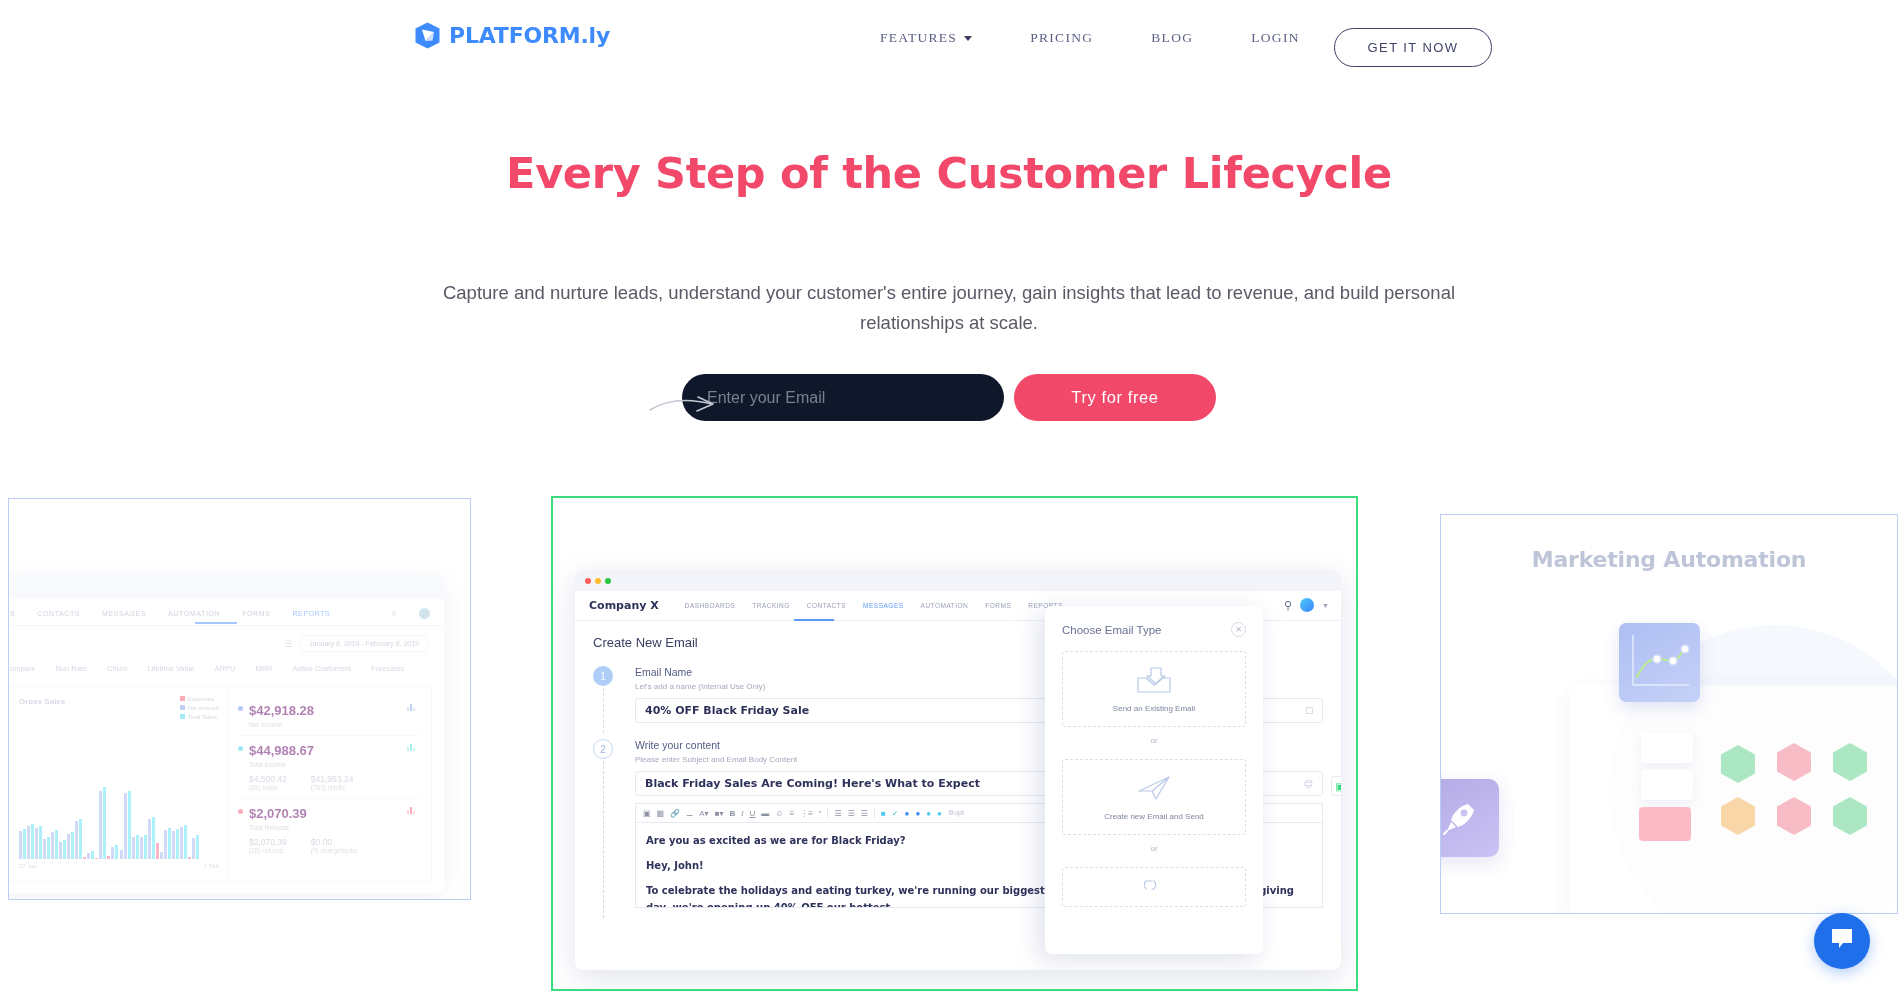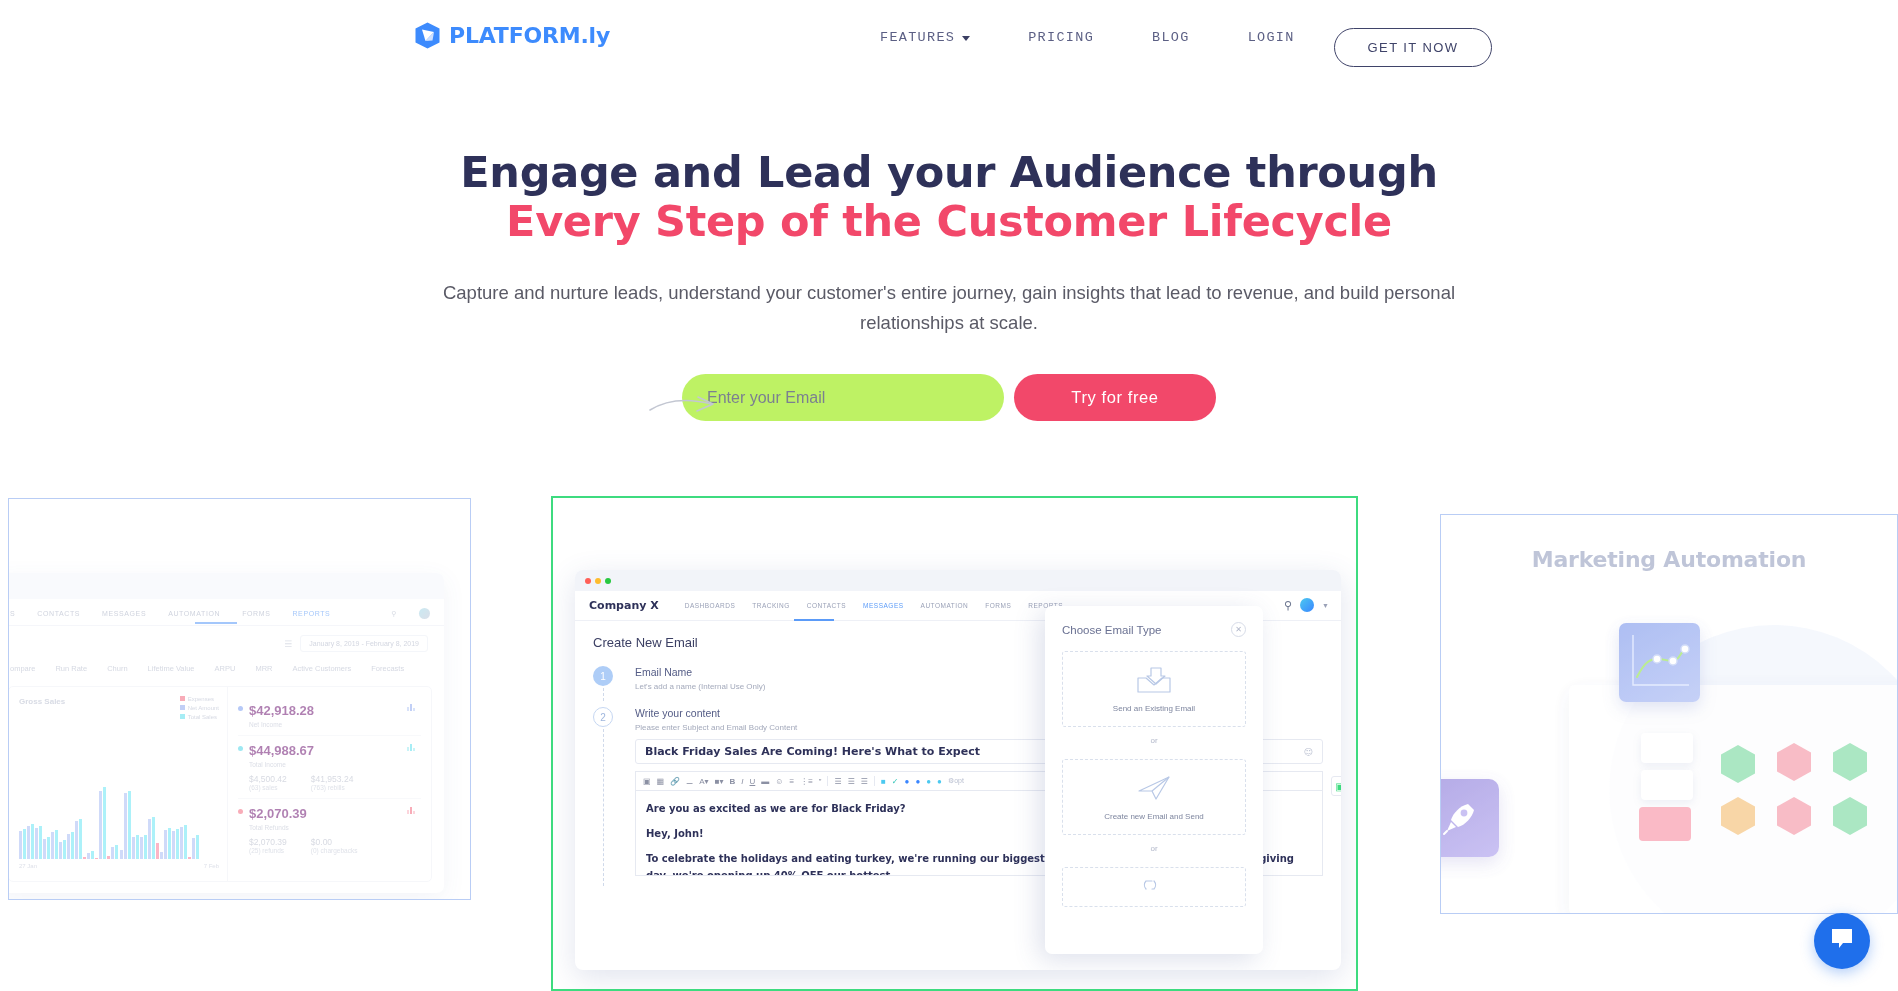--- a/index.html
+++ b/index.html
@@ -20,21 +20,21 @@
   .logo { position: absolute; left: 413px; top: 21px; display: flex; align-items: center; gap: 7px; cursor: pointer; }
   .logo-mark { width: 29px; height: 29px; position: relative; }
   .logo-text { font-size: 22px; font-weight: 700; color: #3d8bfd; letter-spacing: -0.2px; font-family: "DejaVu Sans", sans-serif; }
   .logo-text .ly { font-weight: 700; }
 
   .nav { position: absolute; left: 880px; top: 0; height: 75px; display: flex; align-items: center; gap: 0; }
   .nav-item {
     font-size: 13.5px; letter-spacing: 1.3px; color: #5b5f84;
     text-transform: uppercase; cursor: pointer; padding: 8px 0;
     margin-right: 58px; display: flex; align-items: center; gap: 7px;
-    font-family: Liberation Mono, monospace;
+    font-family: Liberation Serif, serif;
   }
   .nav-item:last-child { margin-right: 0; }
   .caret { width: 0; height: 0; border-left: 4.5px solid transparent; border-right: 4.5px solid transparent; border-top: 5px solid #3b3f63; display:inline-block; position:relative; top:1px; }
 
   .cta-outline {
     position: absolute; left: 1334px; top: 28px; width: 158px; height: 39px;
     border: 1.6px solid #3f4369; border-radius: 22px; background: transparent;
     color: #3f4369; font-size: 13px; letter-spacing: 1.4px; text-transform: uppercase;
     cursor: pointer; font-family: "Liberation Sans", sans-serif;
   }
@@ -51,21 +51,21 @@
   .hero p {
     position: absolute; top: 278px; left: 399px; width: 1100px; text-align: center;
     font-size: 18.5px; line-height: 30px; color: #5a5a66; font-weight: 400;
   }
 
   
   .signup { position: absolute; top: 374px; left: 0; width: 1898px; display: flex; justify-content: center; align-items: center; }
   .arrow-doodle { position: absolute; left: 648px; top: 18px; width: 68px; height: 26px; }
   .email-input {
     width: 322px; height: 47px; border-radius: 26px; border: none;
-    background: #bef264; padding: 0 25px; font-size: 16px; color: #666b78;
+    background: #0f172a; padding: 0 25px; font-size: 16px; color: #666b78;
     outline: none; font-family: "Liberation Sans", sans-serif;
   }
   .email-input::placeholder { color: #7b8090; }
   .try-btn {
     margin-left: 10px; width: 202px; height: 47px; border-radius: 26px;
     background: #f2486a; color: #fff; border: none; font-size: 16.5px;
     letter-spacing: 0.6px; cursor: pointer; font-family: "Liberation Sans", sans-serif;
   }
 
   
@@ -211,21 +211,20 @@
       <div class="nav-item">
         <span>LOGIN</span>
       </div>
     </div>
 
     <button class="cta-outline">GET IT NOW</button>
   </div>
 
   <div class="hero">
     <h1>
-      <span>Engage and Lead your Audience through</span>
       <span class="line2">Every Step of the Customer Lifecycle</span>
     </h1>
     <p>Capture and nurture leads, understand your customer's entire journey, gain insights that lead to revenue, and build personal relationships at scale.</p>
   </div>
 
   <div class="signup">
     <span class="arrow-doodle">
       <svg width="68" height="26" viewBox="0 0 68 26">
         <path d="M2 18 C18 8, 40 6, 64 12" stroke="#c3c7d2" stroke-width="1.6" fill="none" stroke-linecap="round"></path>
         <path d="M50 5 L65 12 L49 19" stroke="#c3c7d2" stroke-width="1.6" fill="none" stroke-linecap="round" stroke-linejoin="round"></path>
@@ -458,20 +457,24 @@
           <div class="am-h">Create New Email</div>
 
           <div class="step">
             <div class="step-col">
               <div class="step-badge s1">1</div>
               <div class="step-line"></div>
             </div>
             <div class="step-main">
               <div class="lbl">Email Name</div>
               <div class="sub">Let's add a name (Internal Use Only)</div>
+              <div class="field">
+                <span>40% OFF Black Friday Sale</span>
+                <span class="ic">☐</span>
+              </div>
             </div>
           </div>
 
           <div class="step">
             <div class="step-col">
               <div class="step-badge s2">2</div>
               <div class="step-line"></div>
             </div>
             <div class="step-main">
               <div class="lbl">Write your content</div>

